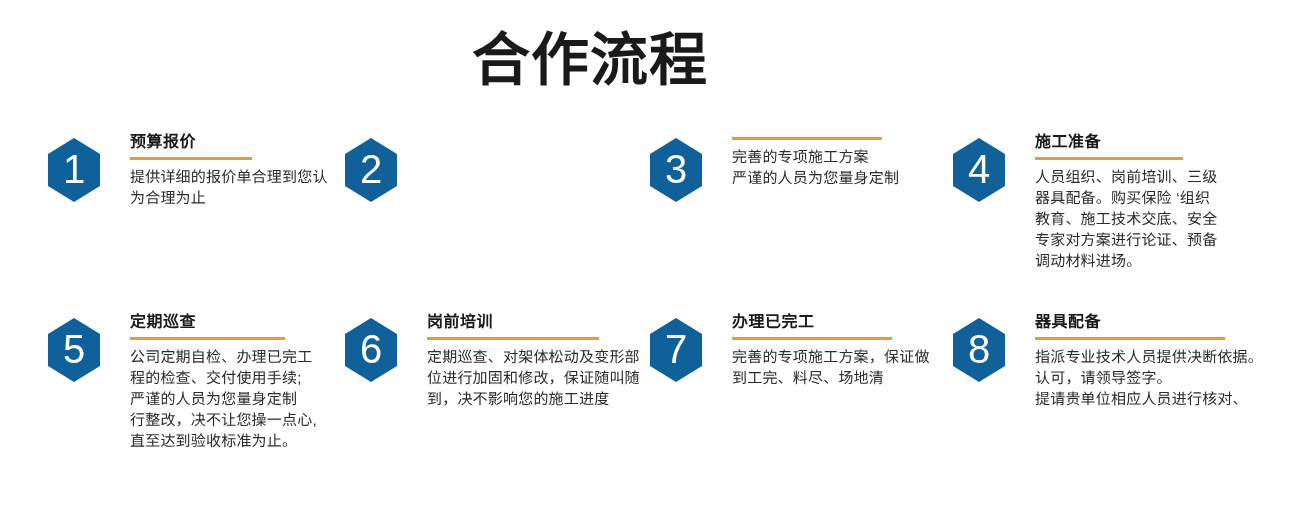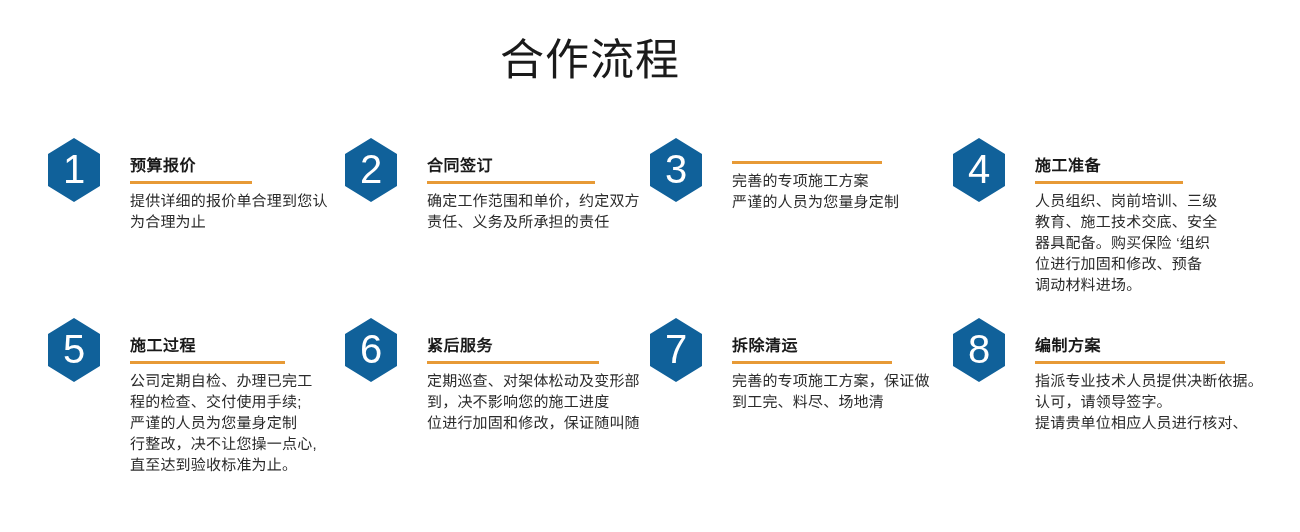--- a/index.html
+++ b/index.html
@@ -18,23 +18,23 @@
     -webkit-font-smoothing: antialiased;
   }
 
   
   .page-title {
     position: absolute;
     top: 24px;
     left: 0;
     width: 1180px;
     text-align: center;
-    font-size: 44px;
+    font-size: 58px;
     line-height: 72px;
-    font-weight: 400;
+    font-weight: 700;
     letter-spacing: 1px;
     color: #1a1a1a;
     white-space: nowrap;
   }
 
   
   .steps {
     position: absolute;
     top: 130px;
     left: 0;
@@ -80,21 +80,20 @@
     font-weight: 400;
     color: #ffffff;
     font-family: "Liberation Sans", "DejaVu Sans", sans-serif;
     transform: translateY(-1px);
   }
 
   
   .step-text {
     margin-left: 30px;
     padding-top: 2px;
-    margin-top: 24px;
   }
   .step-title {
     font-size: 16px;
     line-height: 20px;
     font-weight: 700;
     color: #1a1a1a;
     white-space: nowrap;
     letter-spacing: 0.5px;
   }
   .rule {
@@ -142,28 +141,20 @@
           <div>提供详细的报价单合理到您认</div>
           <div>为合理为止</div>
         </div>
       </div>
     </div>
 
     <div class="step col-2 w-2">
       <div class="hex">
         <span class="hex-num">2</span>
       </div>
-      <div class="step-text">
-        <div class="step-title">合同签订</div>
-        <div class="rule"></div>
-        <div class="step-desc">
-          <div>确定工作范围和单价，约定双方</div>
-          <div>责任、义务及所承担的责任</div>
-        </div>
-      </div>
     </div>
 
     <div class="step col-3 w-3">
       <div class="hex">
         <span class="hex-num">3</span>
       </div>
       <div class="step-text">
         <div class="rule"></div>
         <div class="step-desc">
           <div>完善的专项施工方案</div>
@@ -174,84 +165,84 @@
 
     <div class="step col-4 w-4">
       <div class="hex">
         <span class="hex-num">4</span>
       </div>
       <div class="step-text">
         <div class="step-title">施工准备</div>
         <div class="rule"></div>
         <div class="step-desc">
           <div>人员组织、岗前培训、三级</div>
+          <div>器具配备。购买保险 ‘组织</div>
           <div>教育、施工技术交底、安全</div>
-          <div>器具配备。购买保险 ‘组织</div>
-          <div>位进行加固和修改、预备</div>
+          <div>专家对方案进行论证、预备</div>
           <div>调动材料进场。</div>
         </div>
       </div>
     </div>
 
   </div>
 
   <div class="row row-2">
 
     <div class="step col-1 w-5">
       <div class="hex">
         <span class="hex-num">5</span>
       </div>
       <div class="step-text">
-        <div class="step-title">施工过程</div>
+        <div class="step-title">定期巡查</div>
         <div class="rule"></div>
         <div class="step-desc">
           <div>公司定期自检、办理已完工</div>
           <div>程的检查、交付使用手续;</div>
           <div>严谨的人员为您量身定制</div>
           <div>行整改，决不让您操一点心,</div>
           <div>直至达到验收标准为止。</div>
         </div>
       </div>
     </div>
 
     <div class="step col-2 w-6">
       <div class="hex">
         <span class="hex-num">6</span>
       </div>
       <div class="step-text">
-        <div class="step-title">紧后服务</div>
+        <div class="step-title">岗前培训</div>
         <div class="rule"></div>
         <div class="step-desc">
           <div>定期巡查、对架体松动及变形部</div>
+          <div>位进行加固和修改，保证随叫随</div>
           <div>到，决不影响您的施工进度</div>
-          <div>位进行加固和修改，保证随叫随</div>
         </div>
       </div>
     </div>
 
     <div class="step col-3 w-7">
       <div class="hex">
         <span class="hex-num">7</span>
       </div>
       <div class="step-text">
-        <div class="step-title">拆除清运</div>
+        <div class="step-title">办理已完工</div>
         <div class="rule"></div>
         <div class="step-desc">
           <div>完善的专项施工方案，保证做</div>
           <div>到工完、料尽、场地清</div>
         </div>
       </div>
     </div>
 
     <div class="step col-4 w-8">
       <div class="hex">
         <span class="hex-num">8</span>
       </div>
       <div class="step-text">
-        <div class="step-title">编制方案</div>
+        <div class="step-title">器具配备</div>
         <div class="rule"></div>
         <div class="step-desc">
           <div>指派专业技术人员提供决断依据。</div>
           <div>认可，请领导签字。</div>
           <div>提请贵单位相应人员进行核对、</div>
         </div>
       </div>
     </div>
 
   </div>

